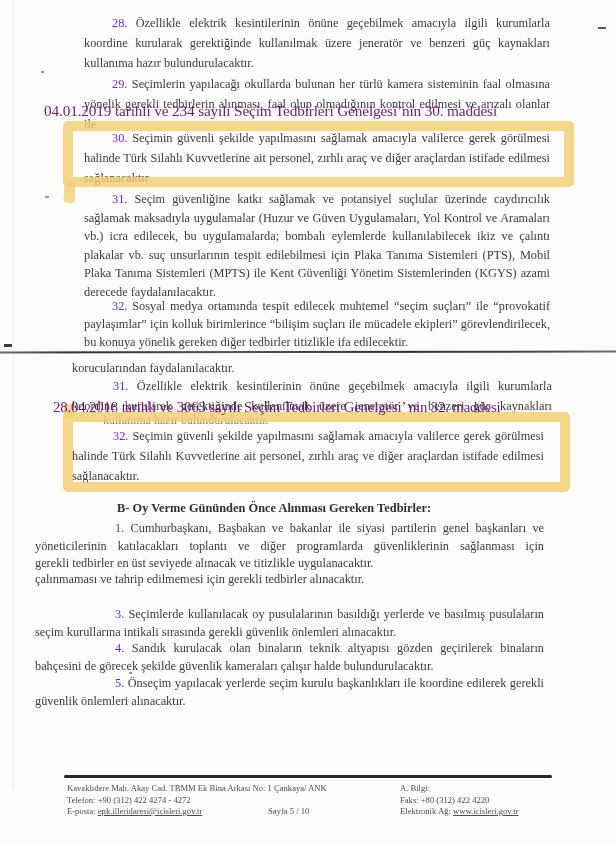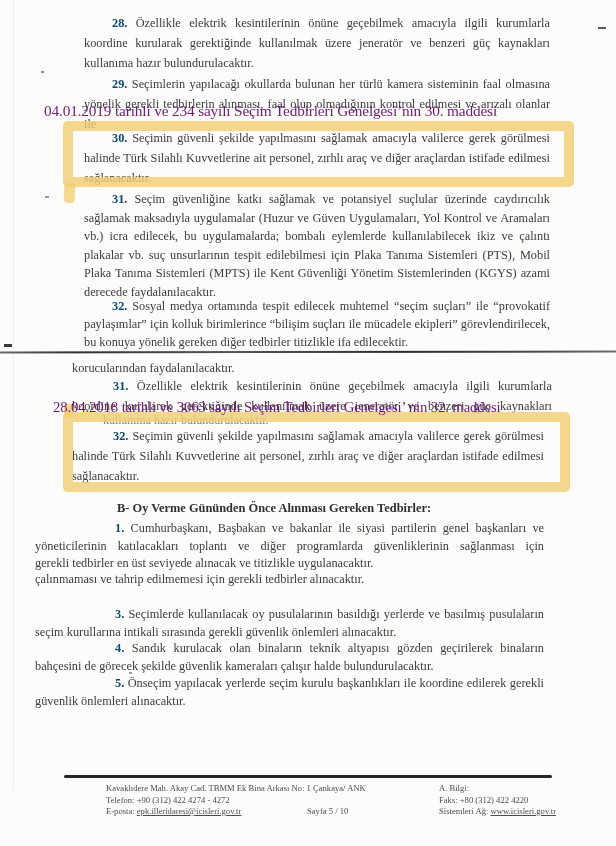--- a/index.html
+++ b/index.html
@@ -6,37 +6,37 @@
   .page{
     position:relative;width:616px;height:846px;overflow:hidden;
     background:#fcfcfb;
     font-family:"Liberation Serif","DejaVu Serif",serif;
     color:#3c3c40;
   }
   .block{position:absolute;font-size:12.3px;line-height:20px;}
   .tl{text-align:justify;text-align-last:justify;}
   .tl.lastline{text-align-last:left;}
   .tl.ind{text-indent:var(--ind,28px);}
-  .tl b{font-weight:bold;color:#0c4a6e;}
+  .tl b{font-weight:normal;color:#6d28d9;}
   .ovh{
     position:absolute;font-weight:normal;color:#701a75;white-space:nowrap;
     z-index:6;letter-spacing:-0.15px;
   }
   .subhead{position:absolute;font-weight:bold;color:#2e2e33;font-size:12.4px;white-space:nowrap;z-index:2;}
   .ybox{
     position:absolute;z-index:4;border:10px solid #f1ce70;border-radius:5px;
     opacity:0.82;box-sizing:border-box;
   }
   .ytail{position:absolute;z-index:4;background:#f1ce70;opacity:0.78;border-radius:4px;}
   .faint{position:absolute;z-index:1;color:#61616a;filter:blur(0.7px);opacity:0.8;font-size:12px;white-space:nowrap;}
   .divider{position:absolute;left:0;width:616px;height:2px;z-index:2;
     background:linear-gradient(90deg,#6a6a6a 0%,#303030 12%,#565656 38%,#2c2c2c 65%,#4a4a4a 88%,#6f6f6f 100%);
     transform:rotate(-0.08deg);}
   .footrule{position:absolute;height:3px;background:#262626;border-radius:2px;z-index:2;}
-  .foot{position:absolute;font-size:8.6px;line-height:11.5px;color:#4b4b52;z-index:2;margin-left:39px;}
+  .foot{position:absolute;font-size:8.6px;line-height:11.5px;color:#4b4b52;z-index:2;}
   .foot .u{text-decoration:underline;}
   .artifact{position:absolute;z-index:3;}
   .scanline{position:absolute;left:13px;top:0;height:790px;width:1px;background:rgba(0,0,0,0.05);}
 </style>
 </head>
 <body>
 
 <div class="page">
 
   <div class="scanline"></div>
@@ -131,21 +131,21 @@
     <div>Kavaklıdere Mah. Akay Cad. TBMM Ek Bina Arkası No: 1 Çankaya/ ANK</div>
     <div>Telefon: +90 (312) 422 4274 - 4272</div>
     <div><span>E-posta: </span><span class="u">epk.illeridaresi@icisleri.gov.tr</span></div>
   </div>
 
   <div class="foot" style="left:268px;top:806px;">Sayfa 5 / 10</div>
 
   <div class="foot" style="left:400px;top:783px;width:180px;">
     <div>A. Bilgi:</div>
     <div>Faks: +80 (312) 422 4220</div>
-    <div><span>Sistemleri Ağ: </span><span class="u">www.icisleri.gov.tr</span></div>
+    <div><span>Elektronik Ağ: </span><span class="u">www.icisleri.gov.tr</span></div>
   </div>
 
   <div class="artifact" style="left:4px;top:344px;width:8px;height:3px;background:#3a3a3a;"></div>
   <div class="artifact" style="left:598px;top:27px;width:8px;height:2px;background:#5a5a5a;"></div>
   <div class="artifact" style="left:41px;top:71px;width:3px;height:2px;background:#8a8a8a;"></div>
   <div class="artifact" style="left:45px;top:196px;width:4px;height:2px;background:#9a9a9a;"></div>
   <div class="artifact" style="left:129px;top:672px;width:3px;height:2px;background:#9a9a9a;"></div>
 
 </div>
 

